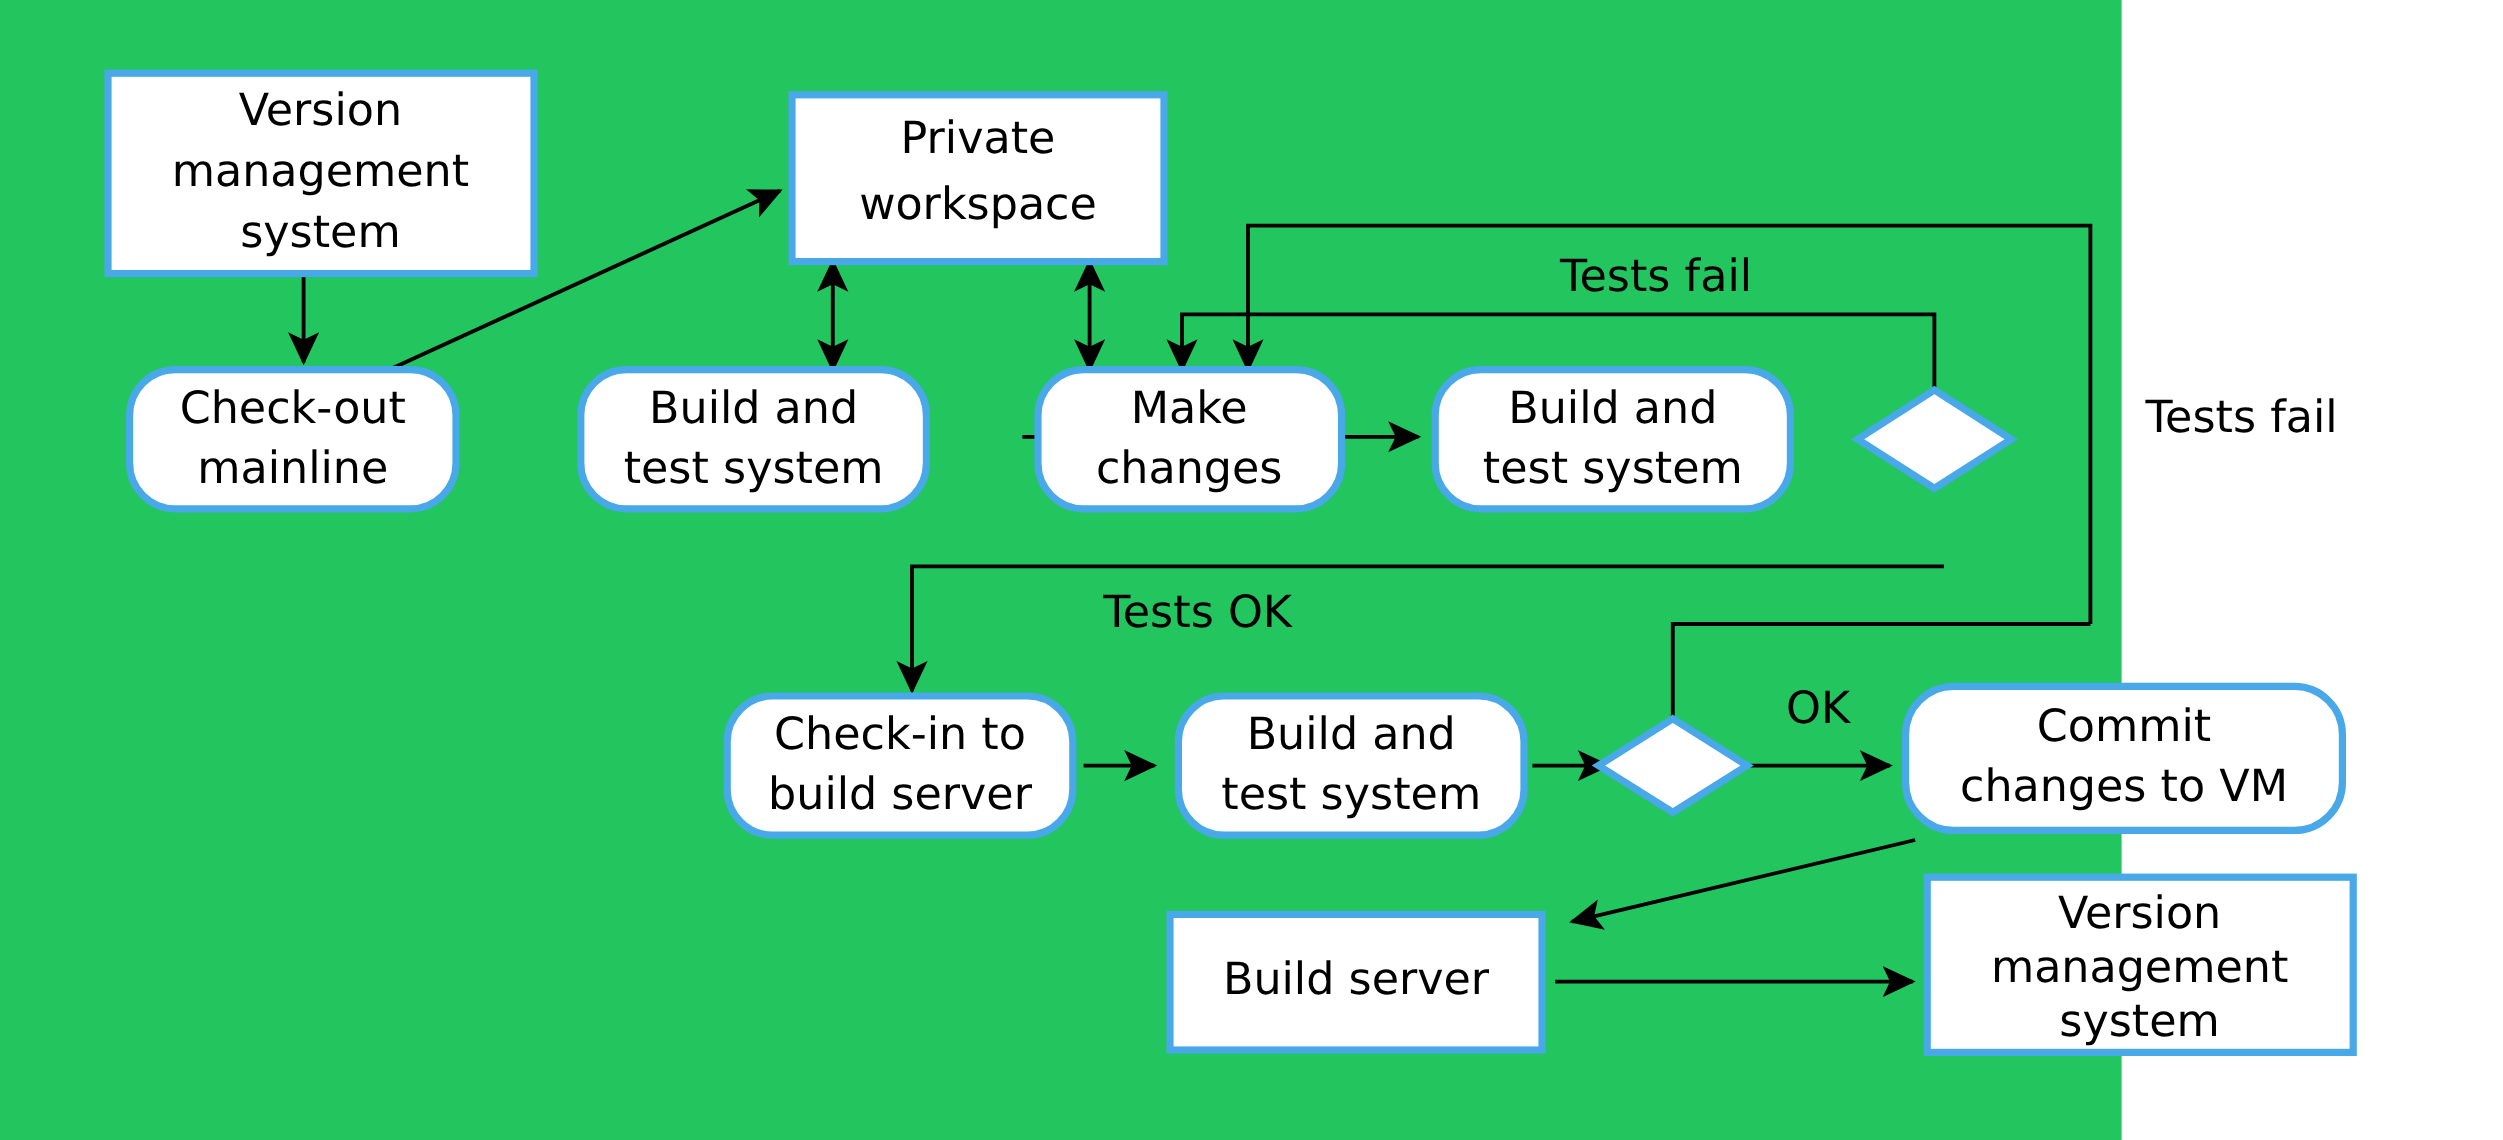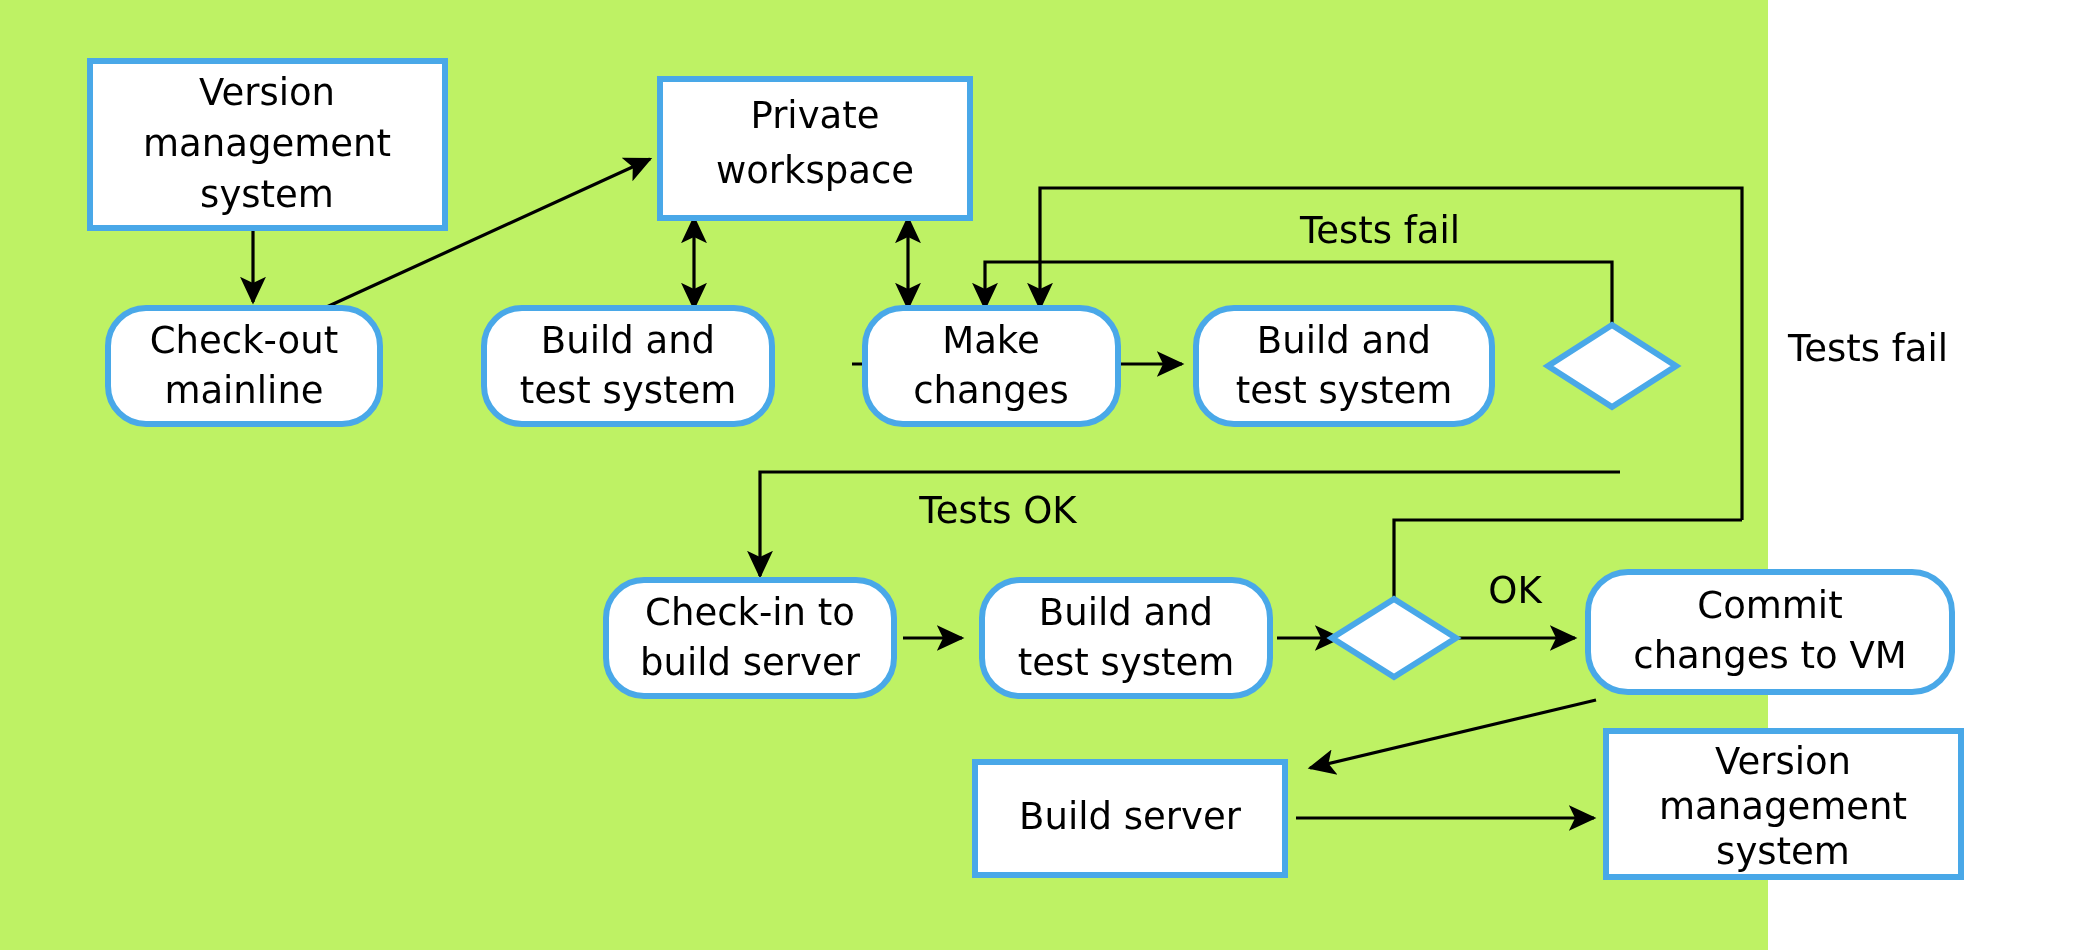--- a/index.html
+++ b/index.html
@@ -10,21 +10,21 @@
   body {
     width: 2086px;
     height: 950px;
     font-family: "DejaVu Sans", sans-serif;
     overflow: hidden;
   }
   #diagram-root {
     position: relative;
     width: 1768px;
     height: 950px;
-    background: #bef264;
+    background: #22c55e;
   }
   svg#flow {
     display: block;
     width: 2086px;
     height: 950px;
   }
   .node-shape {
     fill: #ffffff;
     stroke: #49a8e8;
     stroke-width: 6;

